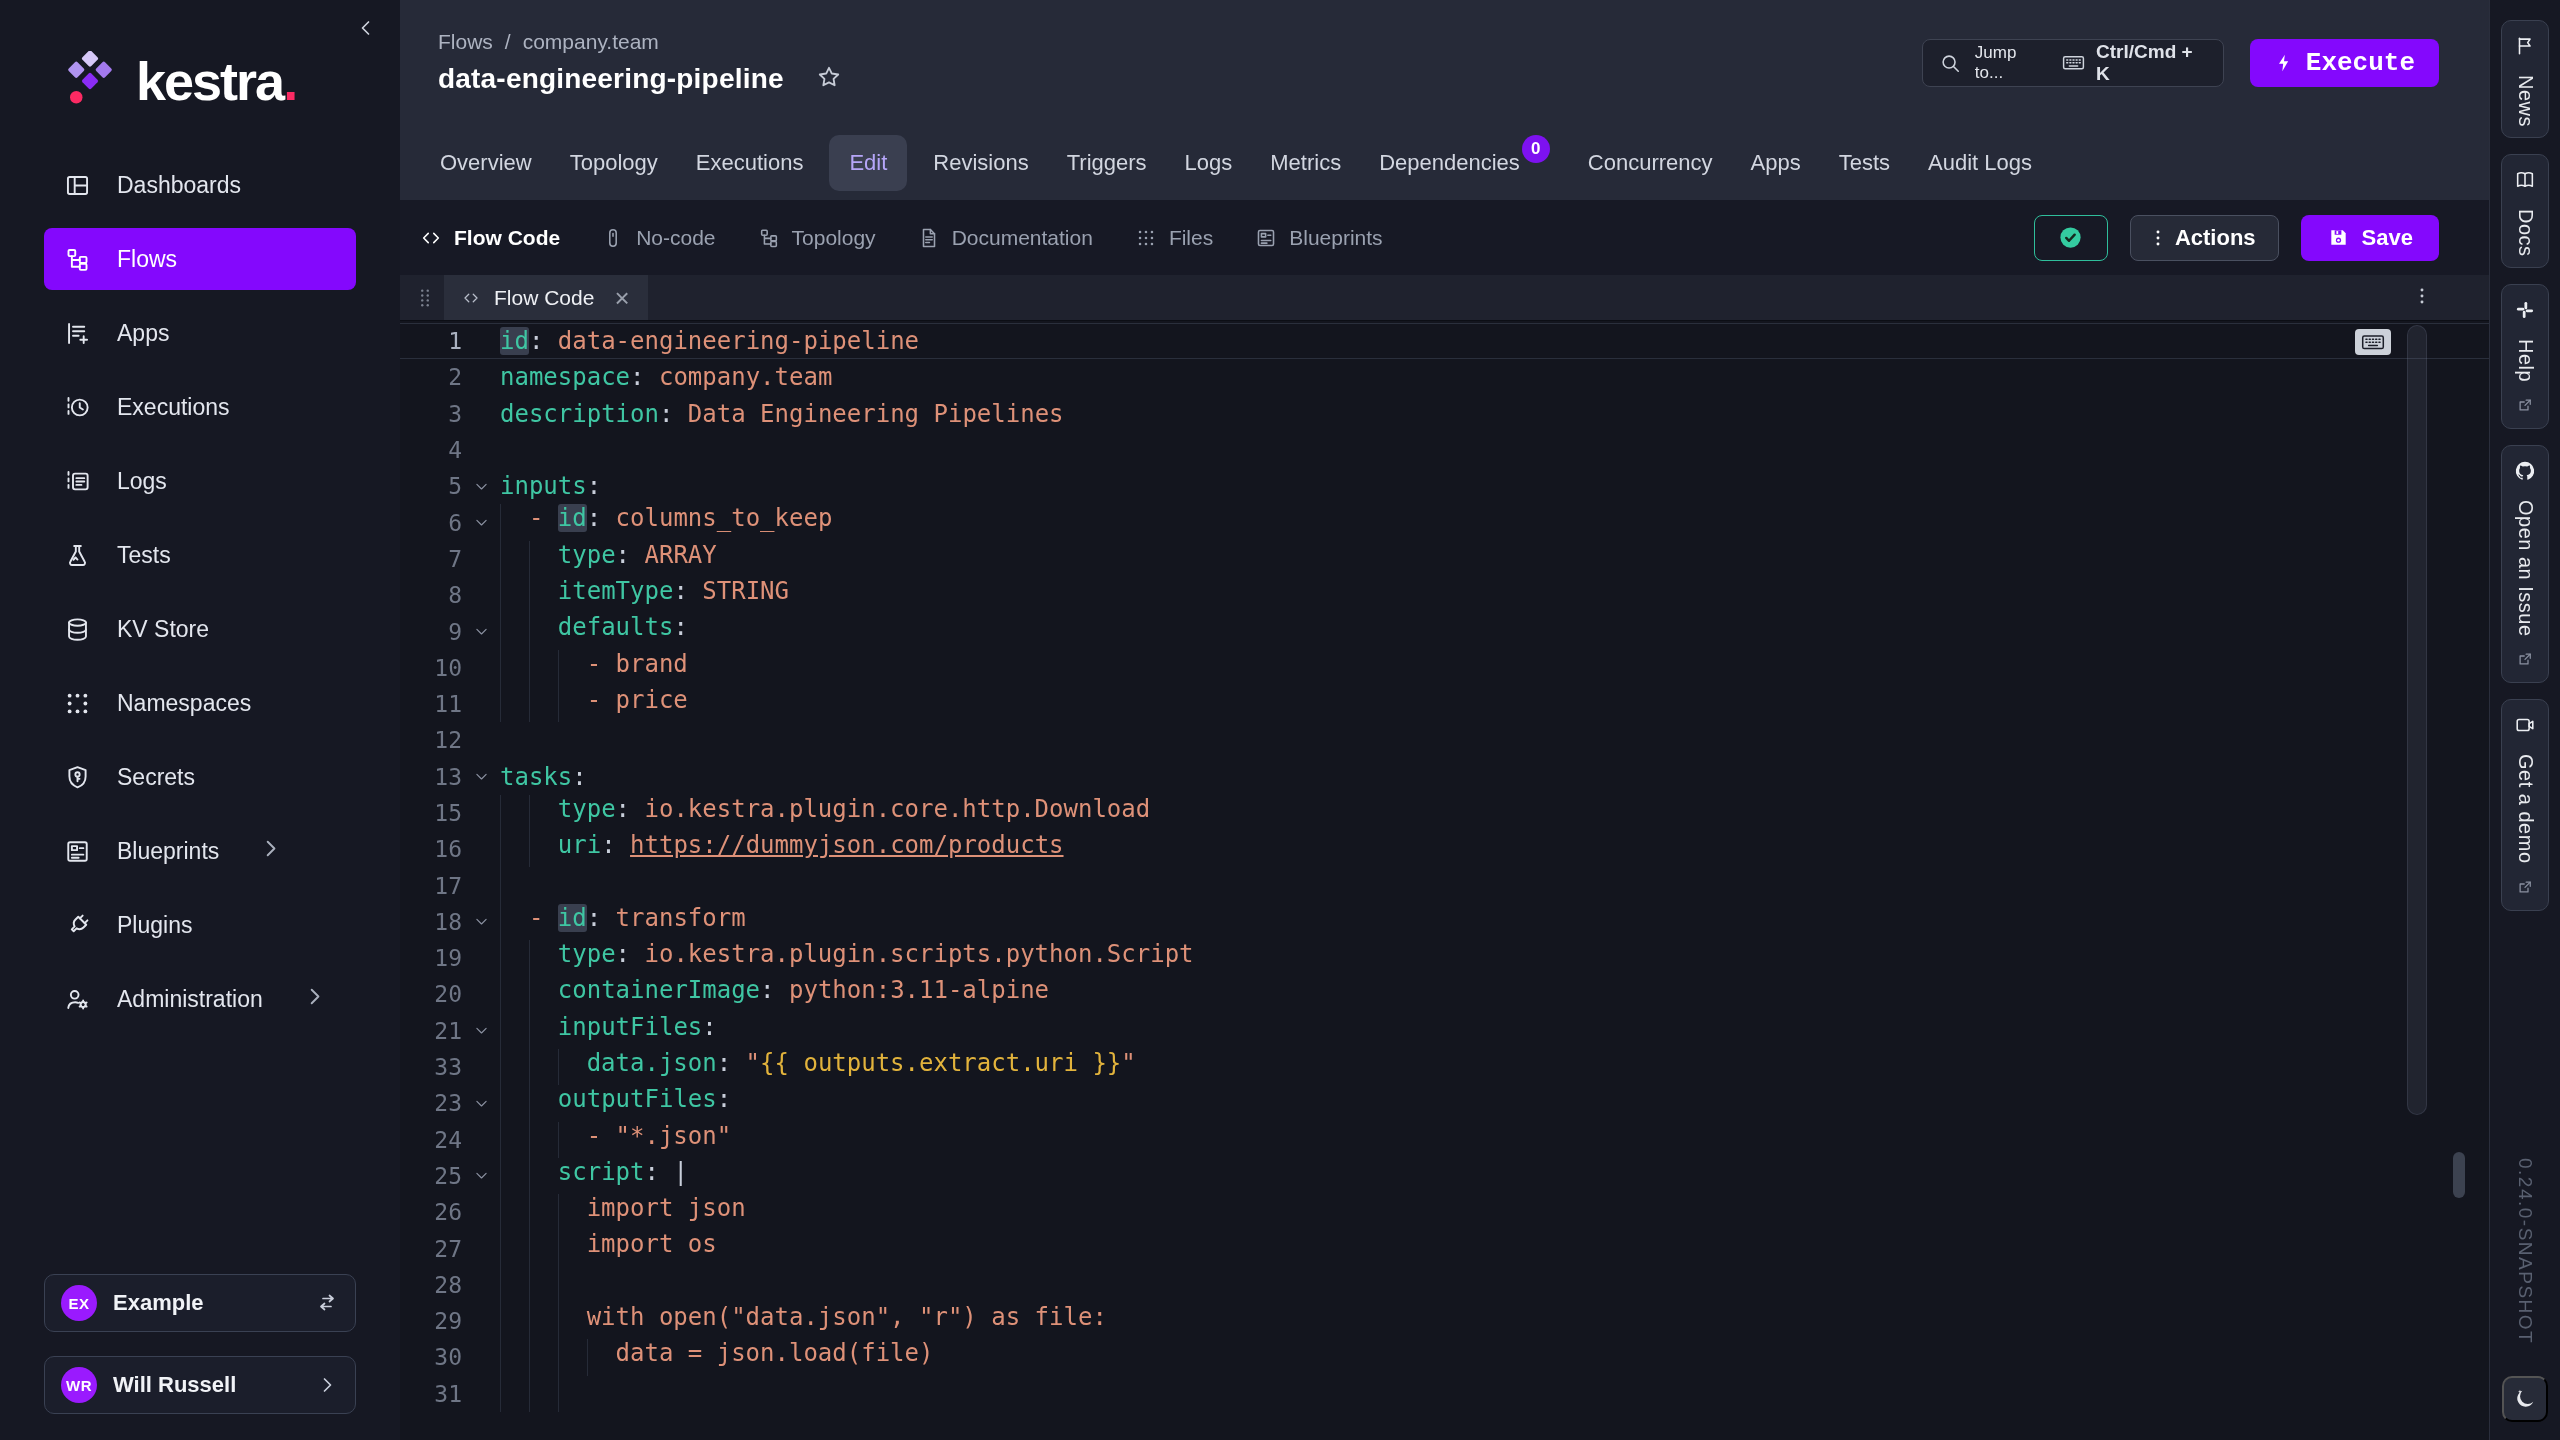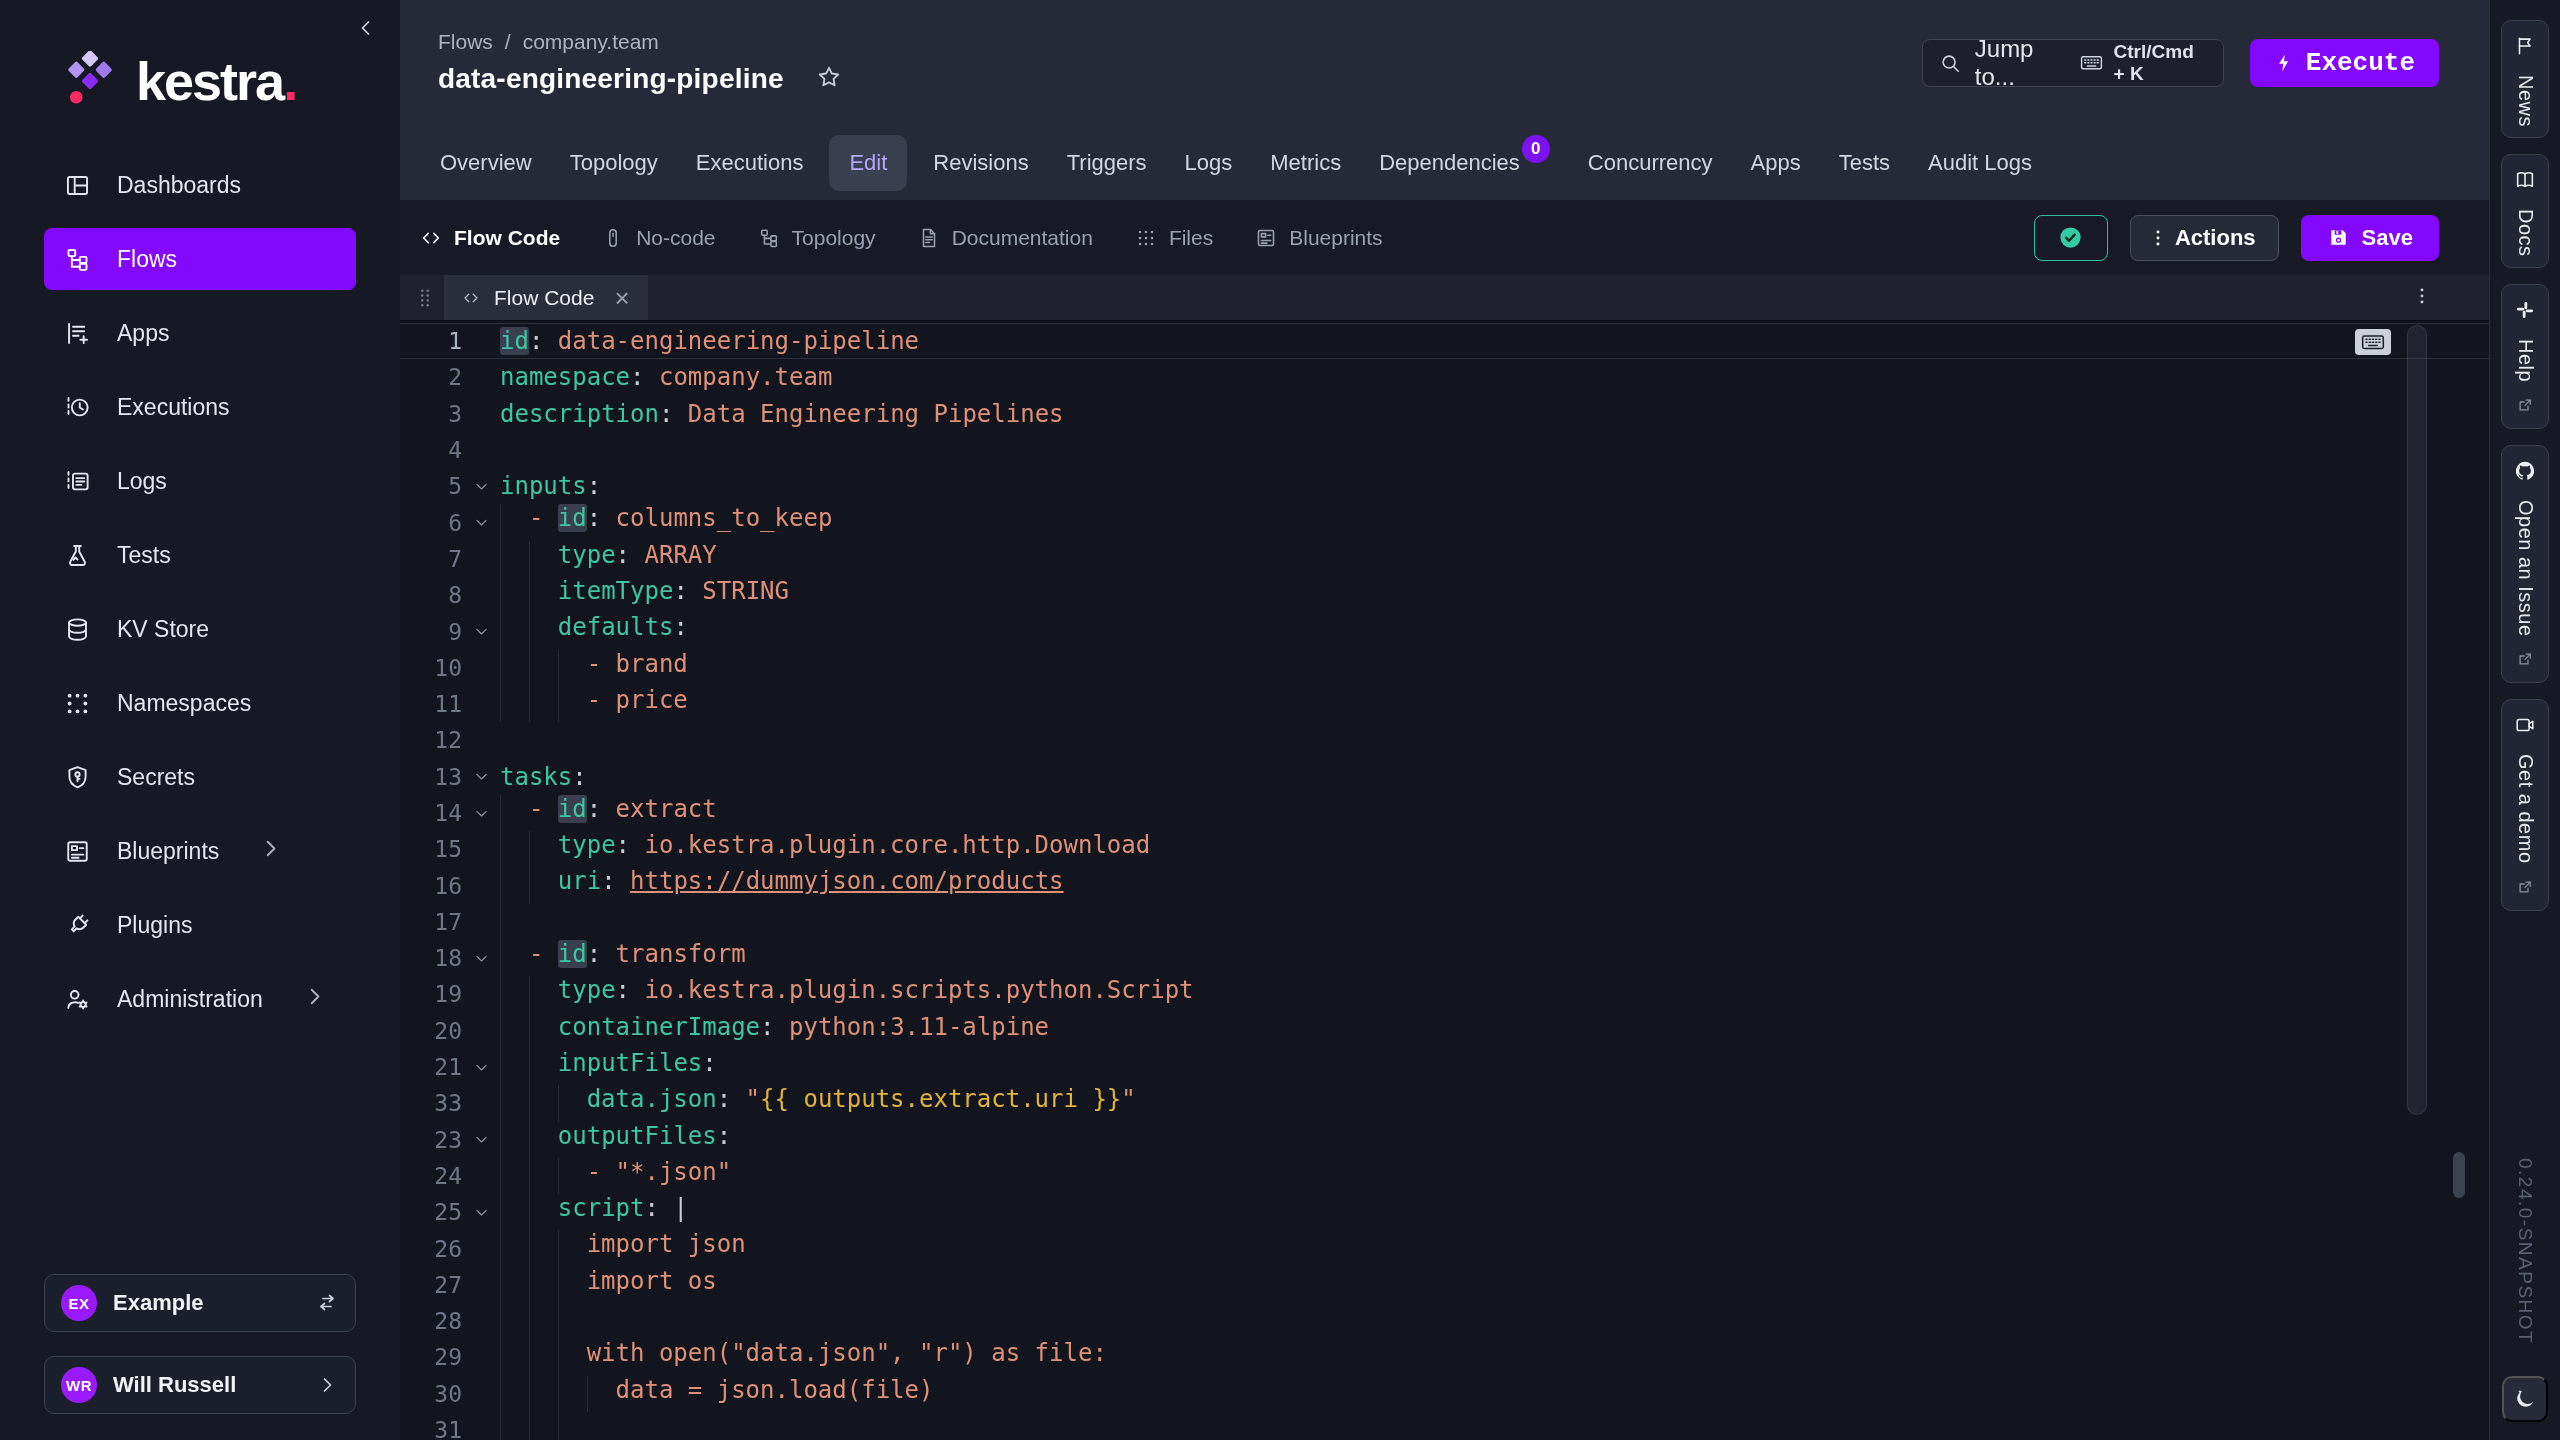--- a/index.html
+++ b/index.html
@@ -35,21 +35,21 @@
   .topbar-left { display:flex; flex-direction:column; gap:9px; }
   .crumb { font-size:21px; color:#adb3c1; display:flex; gap:12px; }
   .crumb span { cursor:pointer; }
   .title-row { display:flex; align-items:center; gap:32px; }
   .title { font-size:28px; font-weight:700; color:#ffffff; letter-spacing:.2px; }
   .star { color:#c6cbd6; cursor:pointer; }
   .star svg { width:26px; height:26px; }
   .topbar-right { margin-left:auto; display:flex; align-items:center; gap:26px; }
   .jump { width:302px; height:48px; background:#1d202c; border:1px solid #3e4352; border-radius:8px; display:flex; align-items:center; gap:14px; padding:0 16px; cursor:text; }
   .jump .ic svg { width:22px; height:22px; color:#cfd4dd; }
-  .jump .ph { font-size:24px; color:#e3e6ec; }
+  .jump .ph { font-size:17px; color:#e3e6ec; }
   .jump .short { margin-left:auto; display:flex; align-items:center; gap:10px; color:#dfe2e9; font-size:19px; font-weight:600; }
   .jump .short .ic svg { width:25px; height:25px; }
   .execute { height:48px; padding:0 24px; background:#8408fd; border:none; border-radius:8px; color:#fff; font-size:26px; font-weight:700; display:flex; align-items:center; gap:12px; cursor:pointer; font-family:Liberation Mono, monospace;justify-content:center; }
   .execute .ic svg { width:20px; height:20px; }
 
   .tabsrow { height:75px; background:#262a38; display:flex; align-items:center; gap:14px; padding:0 28px; flex-shrink:0; }
   .tab { padding:0 12px; height:56px; display:flex; align-items:flex-start; font-size:22px; color:#d2d6e0; border-radius:10px; cursor:pointer; align-items:center; }
   .tab.active { background:#3a3f50; color:#b6a6f9; padding:0 20px; }
   .tab .badge { display:inline-flex; width:28px; height:28px; border-radius:50%; background:#7d12f0; color:#fff; font-size:17px; font-weight:600; align-items:center; justify-content:center; margin-left:2px; transform:translateY(-14px); }
 
@@ -552,23 +552,20 @@
       <div class="code-line"><span class="ln">8</span><span class="fold"></span><span class="lt"><span class="g"></span><span class="g"></span><span class="tk">itemType</span><span class="tp">:</span><span class="tv"> STRING</span></span></div>
       <div class="code-line"><span class="ln">9</span><span class="fold"><svg viewBox="0 0 24 24" fill="none" stroke="currentColor" stroke-width="1.7" stroke-linecap="round" stroke-linejoin="round">
             <path d="M5.5 9l6.5 6.5L18.5 9"></path>
           </svg></span><span class="lt"><span class="g"></span><span class="g"></span><span class="tk">defaults</span><span class="tp">:</span></span></div>
       <div class="code-line"><span class="ln">10</span><span class="fold"></span><span class="lt"><span class="g"></span><span class="g"></span><span class="g"></span><span class="tv">- brand</span></span></div>
       <div class="code-line"><span class="ln">11</span><span class="fold"></span><span class="lt"><span class="g"></span><span class="g"></span><span class="g"></span><span class="tv">- price</span></span></div>
       <div class="code-line"><span class="ln">12</span><span class="fold"></span><span class="lt"></span></div>
       <div class="code-line"><span class="ln">13</span><span class="fold"><svg viewBox="0 0 24 24" fill="none" stroke="currentColor" stroke-width="1.7" stroke-linecap="round" stroke-linejoin="round">
             <path d="M5.5 9l6.5 6.5L18.5 9"></path>
           </svg></span><span class="lt"><span class="tk">tasks</span><span class="tp">:</span></span></div>
-      <div class="code-line"><span class="ln">14</span><span class="fold"><svg viewBox="0 0 24 24" fill="none" stroke="currentColor" stroke-width="1.7" stroke-linecap="round" stroke-linejoin="round">
-            <path d="M5.5 9l6.5 6.5L18.5 9"></path>
-          </svg></span><span class="lt"><span class="g"></span><span class="tv">- </span><span class="thl">id</span><span class="tp">:</span><span class="tv"> extract</span></span></div>
       <div class="code-line"><span class="ln">15</span><span class="fold"></span><span class="lt"><span class="g"></span><span class="g"></span><span class="tk">type</span><span class="tp">:</span><span class="tv"> io.kestra.plugin.core.http.Download</span></span></div>
       <div class="code-line"><span class="ln">16</span><span class="fold"></span><span class="lt"><span class="g"></span><span class="g"></span><span class="tk">uri</span><span class="tp">:</span><span class="tv"> </span><span class="tlnk">https://dummyjson.com/products</span></span></div>
       <div class="code-line"><span class="ln">17</span><span class="fold"></span><span class="lt"><span class="g"></span></span></div>
       <div class="code-line"><span class="ln">18</span><span class="fold"><svg viewBox="0 0 24 24" fill="none" stroke="currentColor" stroke-width="1.7" stroke-linecap="round" stroke-linejoin="round">
             <path d="M5.5 9l6.5 6.5L18.5 9"></path>
           </svg></span><span class="lt"><span class="g"></span><span class="tv">- </span><span class="thl">id</span><span class="tp">:</span><span class="tv"> transform</span></span></div>
       <div class="code-line"><span class="ln">19</span><span class="fold"></span><span class="lt"><span class="g"></span><span class="g"></span><span class="tk">type</span><span class="tp">:</span><span class="tv"> io.kestra.plugin.scripts.python.Script</span></span></div>
       <div class="code-line"><span class="ln">20</span><span class="fold"></span><span class="lt"><span class="g"></span><span class="g"></span><span class="tk">containerImage</span><span class="tp">:</span><span class="tv"> python:3.11-alpine</span></span></div>
       <div class="code-line"><span class="ln">21</span><span class="fold"><svg viewBox="0 0 24 24" fill="none" stroke="currentColor" stroke-width="1.7" stroke-linecap="round" stroke-linejoin="round">
             <path d="M5.5 9l6.5 6.5L18.5 9"></path>

